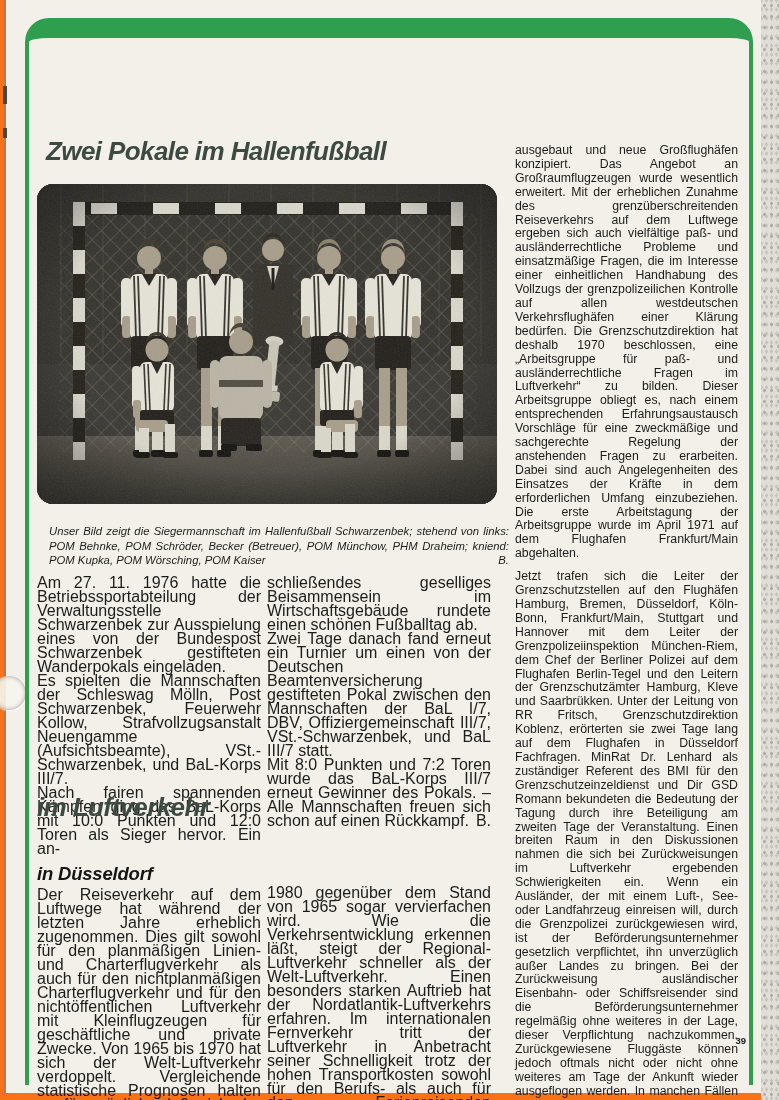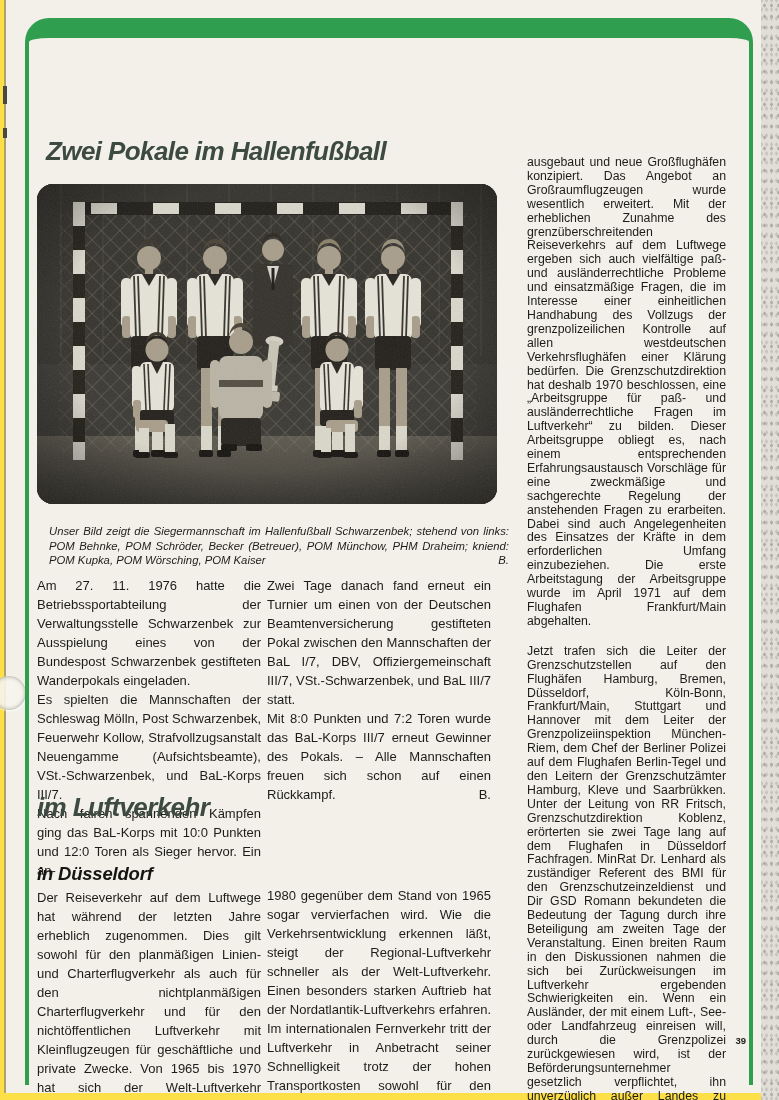--- a/index.html
+++ b/index.html
@@ -1,19 +1,19 @@
 <!DOCTYPE html>
 <html><head>
 <meta charset="utf-8">
 <style>
   html,body{margin:0;padding:0;background:#dddbd4;}
   *{box-sizing:border-box;}
   .scan{
     position:relative;width:779px;height:1100px;overflow:hidden;
-    background:#fde047;
+    background:#f97316;
     font-family:"Liberation Sans","DejaVu Sans",sans-serif;
     color:#1f1f1d;
   }
   .paper{
     position:absolute;left:6px;top:0;width:755px;height:1093px;
     background:#f2f0e8;
   }
   .left-edge{
     position:absolute;left:4px;top:0;width:2px;height:1093px;
     background:#85837b;opacity:.65;
@@ -64,29 +64,29 @@
     font-style:italic;font-size:11.3px;line-height:14.6px;
     text-align:justify;color:#1d1d1b;
   }
   .byline{float:right;}
   .cols{
     position:absolute;left:37px;top:576px;width:454px;
     display:grid;grid-template-columns:224px 224px;column-gap:6px;
   }
   .cols p,.col p{margin:0;}
   .bodytxt{
-    font-size:13px;line-height:19px;text-align:justify;color:#1c1c1a;
+    font-size:16px;line-height:14px;text-align:justify;color:#1c1c1a;
   }
   .a2c1{position:absolute;left:37px;top:888px;width:224px;}
   .a2c2{position:absolute;left:267px;top:886px;width:224px;}
   .rightcol{
     position:absolute;left:511px;top:140px;width:231px;
     font-size:12.3px;line-height:13.9px;text-align:justify;color:#1c1c1a;
   }
-  .rightcol p{margin:16px;}
+  .rightcol p{margin:4px;}
   .rightcol .p2{margin-top:9px;}
   .pageno{
     position:absolute;left:728px;top:1035px;width:18px;
     font-size:9.5px;font-weight:bold;text-align:right;color:#20201e;
   }
 </style>
 </head>
 <body>
 
 <div class="scan">
@@ -339,20 +339,21 @@
 
   <p class="caption"><span>Unser Bild zeigt die Siegermannschaft im Hallenfußball Schwarzenbek; stehend von links: POM Behnke, POM Schröder, Becker (Betreuer), POM Münchow, PHM Draheim; kniend: POM Kupka, POM Wörsching, POM Kaiser</span> <span class="byline">B.</span></p>
 
   <div class="cols bodytxt">
     <div class="col">
       <p>Am 27. 11. 1976 hatte die Betriebssportabteilung der Verwaltungsstelle Schwarzenbek zur Ausspielung eines von der Bundespost Schwarzenbek gestifteten Wanderpokals eingeladen.</p>
       <p>Es spielten die Mannschaften der Schleswag Mölln, Post Schwarzenbek, Feuerwehr Kollow, Strafvollzugsanstalt Neuengamme (Aufsichtsbeamte), VSt.-Schwarzenbek, und BaL-Korps III/7.</p>
       <p>Nach fairen spannenden Kämpfen ging das BaL-Korps mit 10:0 Punkten und 12:0 Toren als Sieger hervor. Ein an-</p>
     </div>
     <div class="col">
+      <p>schließendes geselliges Beisammensein im Wirtschaftsgebäude rundete einen schönen Fußballtag ab.</p>
       <p>Zwei Tage danach fand erneut ein Turnier um einen von der Deutschen Beamtenversicherung gestifteten Pokal zwischen den Mannschaften der BaL I/7, DBV, Offiziergemeinschaft III/7, VSt.-Schwarzenbek, und BaL III/7 statt.</p>
       <p><span>Mit 8:0 Punkten und 7:2 Toren wurde das BaL-Korps III/7 erneut Gewinner des Pokals. – Alle Mannschaften freuen sich schon auf einen Rückkampf.</span> <span class="byline">B.</span></p>
     </div>
   </div>
 
   <h2 class="t2">
     <span class="line">im Luftverkehr</span>
   </h2>
   <h3 class="sub">
     <span class="line">in Düsseldorf</span>

